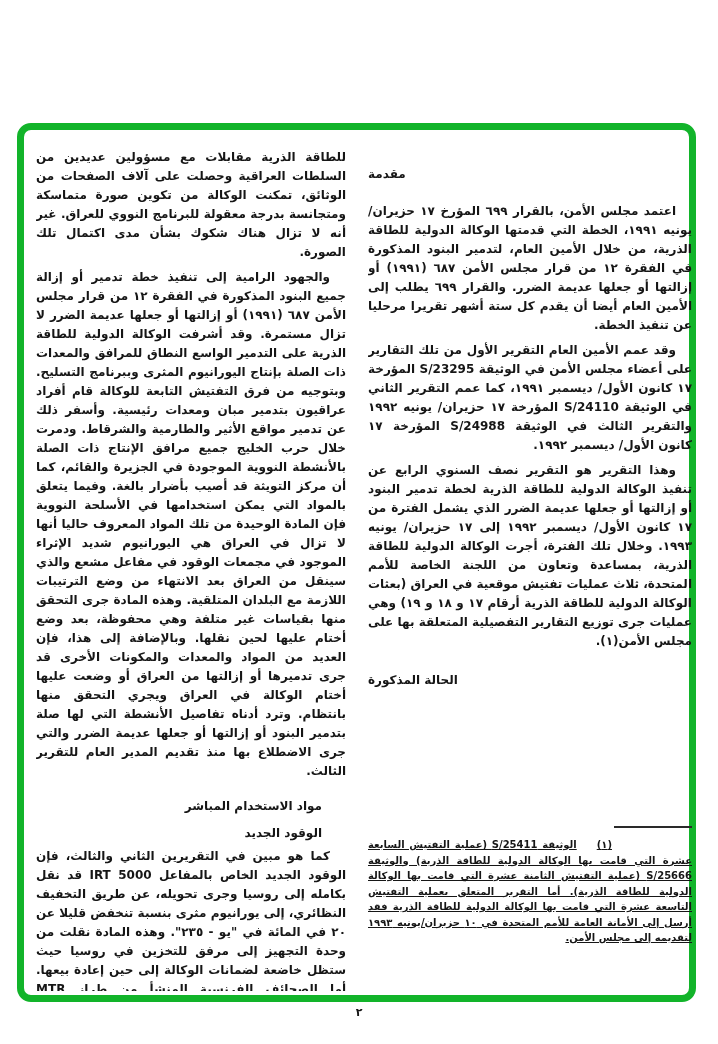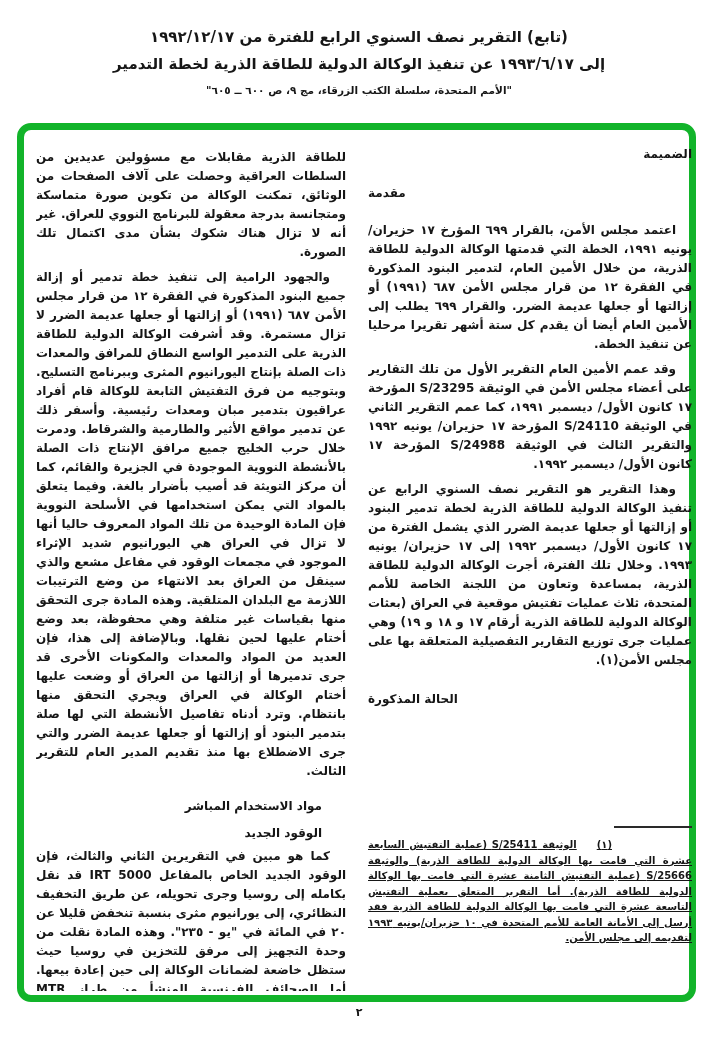--- a/index.html
+++ b/index.html
@@ -40,30 +40,24 @@
   .fn-marker{margin-left:20px;}
   
   .pagenum{position:absolute;top:1006px;left:0;width:100%;text-align:center;
     font-size:11px;font-weight:bold;direction:rtl;}
 </style>
 </head>
 <body>
 
 <div class="page">
 
-  <div class="hdr">
-    <div class="hdr-l1">(تابع) التقرير نصف السنوي الرابع للفترة من ١٩٩٢/١٢/١٧</div>
-    <div class="hdr-l2">إلى ١٩٩٣/٦/١٧ عن تنفيذ الوكالة الدولية للطاقة الذرية لخطة التدمير</div>
-    <div class="hdr-l3">"الأمم المتحدة، سلسلة الكتب الزرقاء، مج ٩، ص ٦٠٠ ــ ٦٠٥"</div>
-  </div>
 
   <div class="frame"></div>
 
   <div class="col col-right">
-    <div class="h-right">الضميمة</div>
     <div class="h-center">مقدمة</div>
     <p class="indent">اعتمد مجلس الأمن، بالقرار ٦٩٩ المؤرخ ١٧ حزيران/ يونيه ١٩٩١، الخطة التي قدمتها الوكالة الدولية للطاقة الذرية، من خلال الأمين العام، لتدمير البنود المذكورة في الفقرة ١٢ من قرار مجلس الأمن ٦٨٧ (١٩٩١) أو إزالتها أو جعلها عديمة الضرر. والقرار ٦٩٩ يطلب إلى الأمين العام أيضا أن يقدم كل ستة أشهر تقريرا مرحليا عن تنفيذ الخطة.</p>
     <p class="indent">وقد عمم الأمين العام التقرير الأول من تلك التقارير على أعضاء مجلس الأمن في الوثيقة S/23295 المؤرخة ١٧ كانون الأول/ ديسمبر ١٩٩١، كما عمم التقرير الثاني في الوثيقة S/24110 المؤرخة ١٧ حزيران/ يونيه ١٩٩٢ والتقرير الثالث في الوثيقة S/24988 المؤرخة ١٧ كانون الأول/ ديسمبر ١٩٩٢.</p>
     <p class="indent">وهذا التقرير هو التقرير نصف السنوي الرابع عن تنفيذ الوكالة الدولية للطاقة الذرية لخطة تدمير البنود أو إزالتها أو جعلها عديمة الضرر الذي يشمل الفترة من ١٧ كانون الأول/ ديسمبر ١٩٩٢ إلى ١٧ حزيران/ يونيه ١٩٩٣. وخلال تلك الفترة، أجرت الوكالة الدولية للطاقة الذرية، بمساعدة وتعاون من اللجنة الخاصة للأمم المتحدة، ثلاث عمليات تفتيش موقعية في العراق (بعثات الوكالة الدولية للطاقة الذرية أرقام ١٧ و ١٨ و ١٩) وهي عمليات جرى توزيع التقارير التفصيلية المتعلقة بها على مجلس الأمن(١).</p>
     <div class="h-center">الحالة المذكورة</div>
 
   </div>
 
   <div class="footnote">
     <div class="fn-rule"></div>

